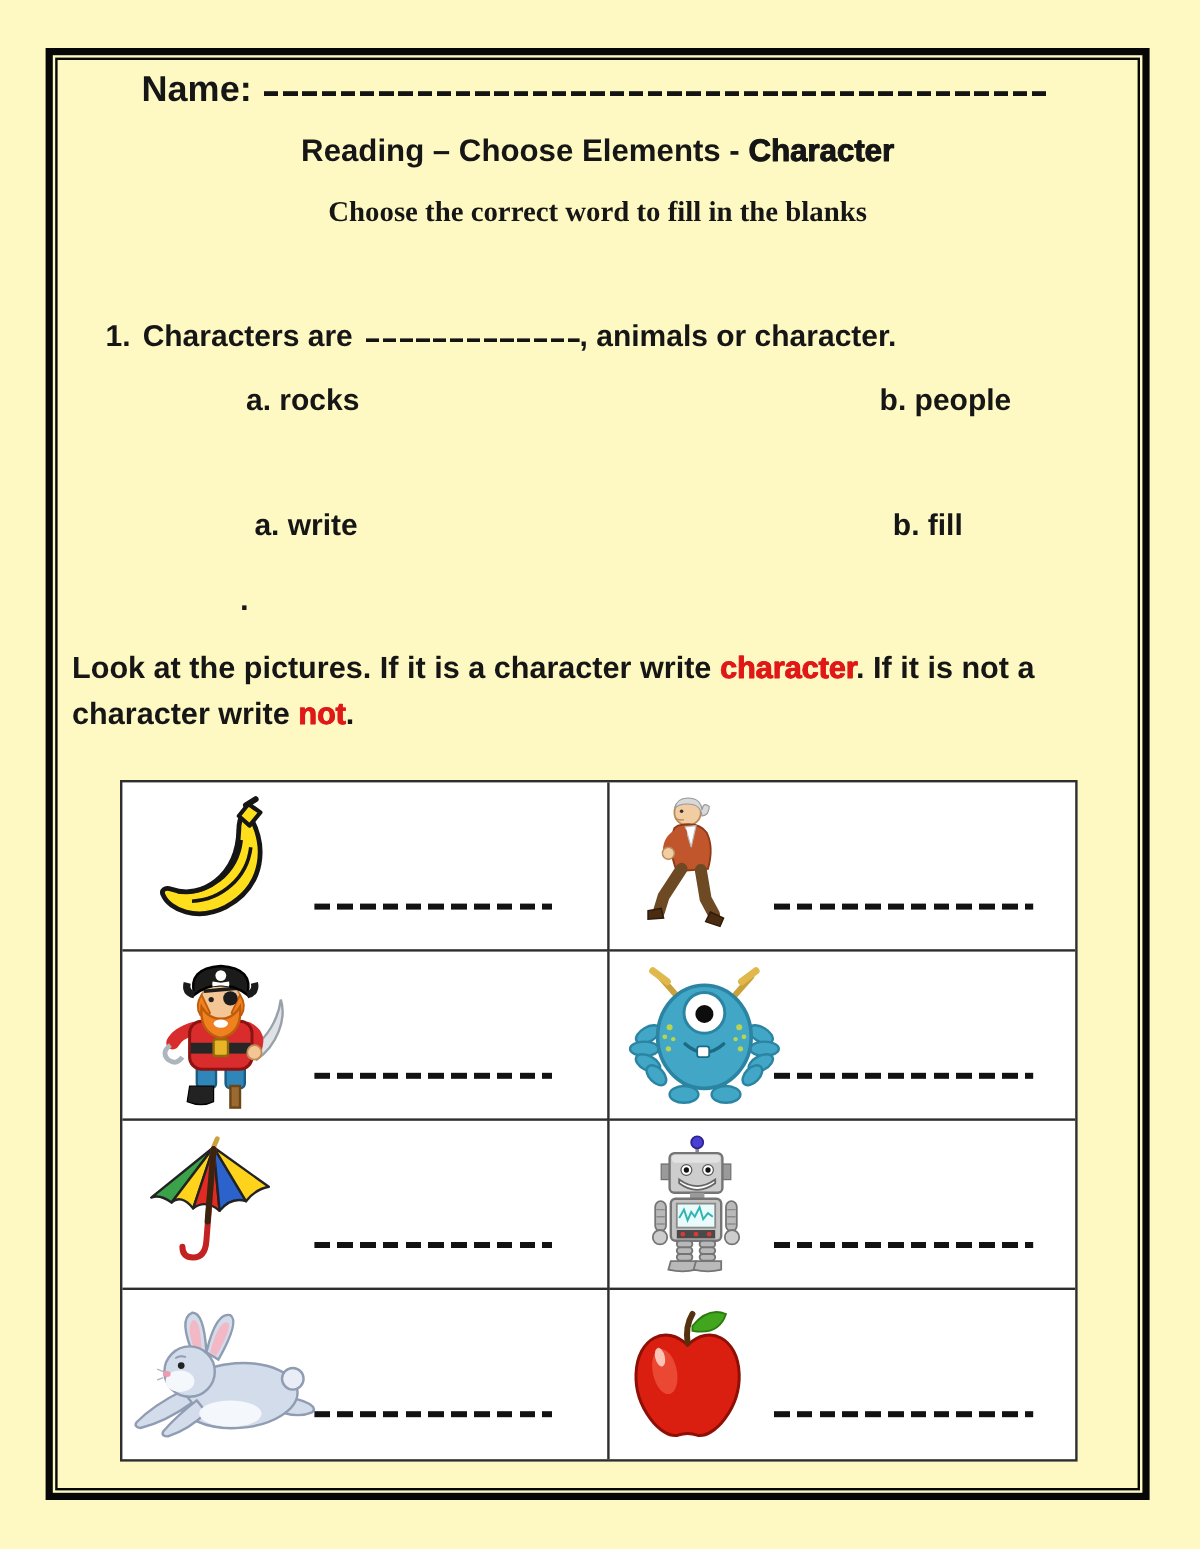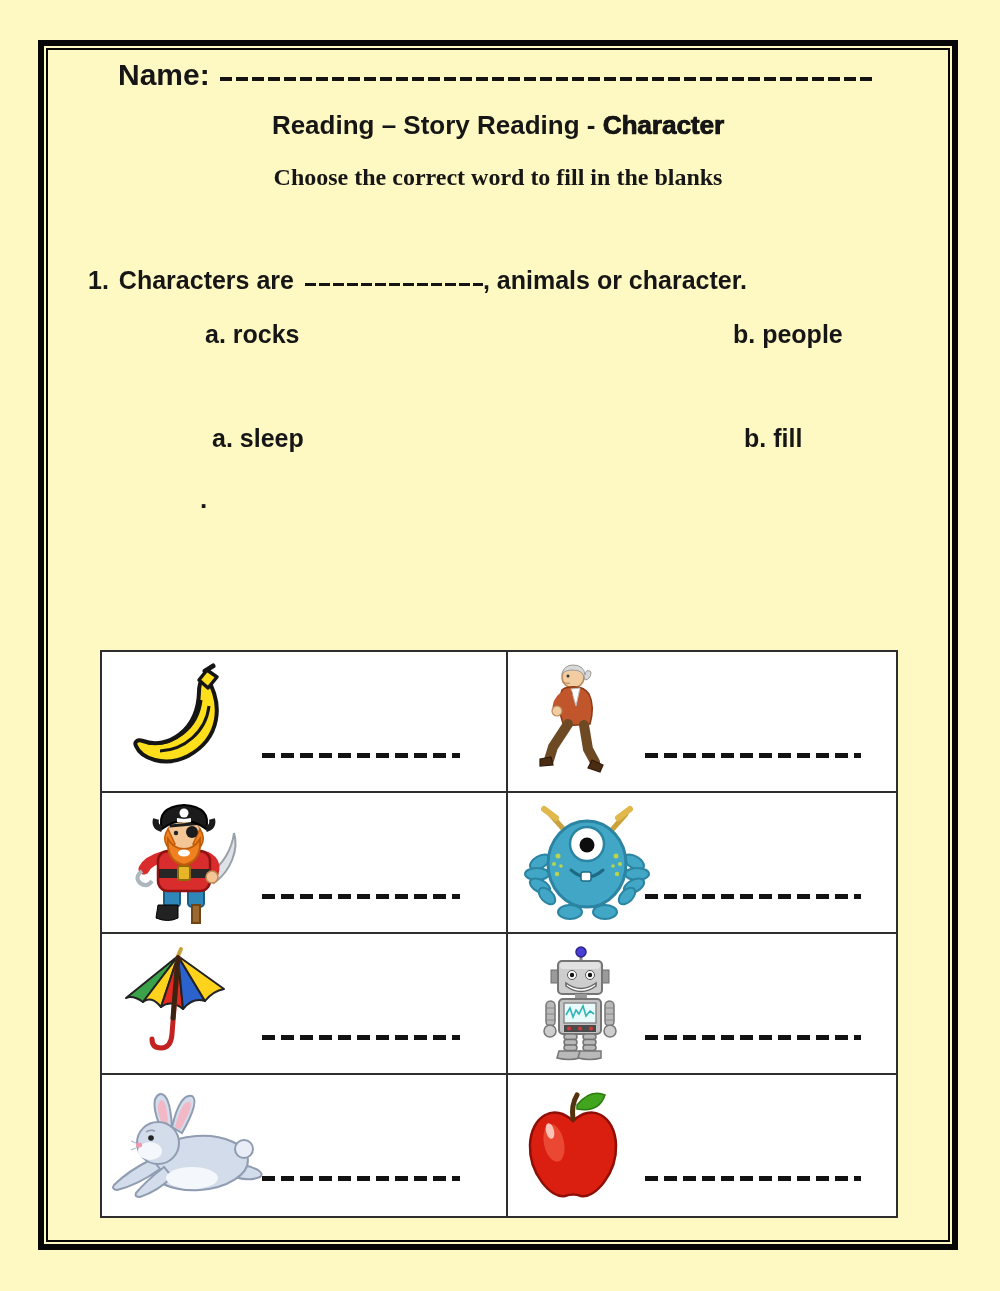--- a/index.html
+++ b/index.html
@@ -60,36 +60,39 @@
 <div class="sheet">
   <div class="frame">
     <div class="frame-inner"></div>
   </div>
 
   <div class="name-row">
     <span>Name:</span><span class="dash-line name-blank"></span>
   </div>
 
   <div class="title">
-    <span>Reading – Story Reading - </span><span class="xbold">Character</span>
+    <span>Reading – Choose Elements - </span><span class="xbold">Character</span>
   </div>
 
   <div class="subtitle">Choose the correct word to fill in the blanks</div>
 
   <div class="question q1">
     <span class="qnum">1.</span><span>Characters are</span> <span class="blank-inline b1"></span><span>, animals or character.</span>
   </div>
   <span class="opt o1a">a. rocks</span>
   <span class="opt o1b">b. people</span>
 
-  <span class="opt o2a">a. sleep</span>
+  <span class="opt o2a">a. write</span>
   <span class="opt o2b">b. fill</span>
 
   <span class="stray-dot">.</span>
 
+  <div class="instruction">
+    <span>Look at the pictures. If it is a character write</span> <span class="red xbold">character</span><span>. If it is not a character write</span> <span class="red xbold">not</span><span>.</span>
+  </div>
 
   <div class="grid">
 
     <div class="cell cell-left">
       <svg class="cimg" width="112" height="120" viewBox="0 0 112 120">
         <path d="M79 16 C95 42 93 76 60 94 C36 106 13 96 8 84 C6 80 9 77 15 79 C40 88 70 68 71 30 C71 23 73 18 75 15 Z" fill="#ffdf1c" stroke="#151515" stroke-width="4" stroke-linejoin="round"></path>
         <path d="M20 81 C45 85 70 66 73 38" fill="none" stroke="#151515" stroke-width="3"></path>
         <path d="M32 89 C56 88 78 70 81 44" fill="none" stroke="#151515" stroke-width="3"></path>
         <path d="M71 18 L79 8 L89 15 L80 26 Z" fill="#ffdf1c" stroke="#151515" stroke-width="3.5" stroke-linejoin="round"></path>
         <path d="M77 9 L85 4" stroke="#151515" stroke-width="5" stroke-linecap="round"></path>

